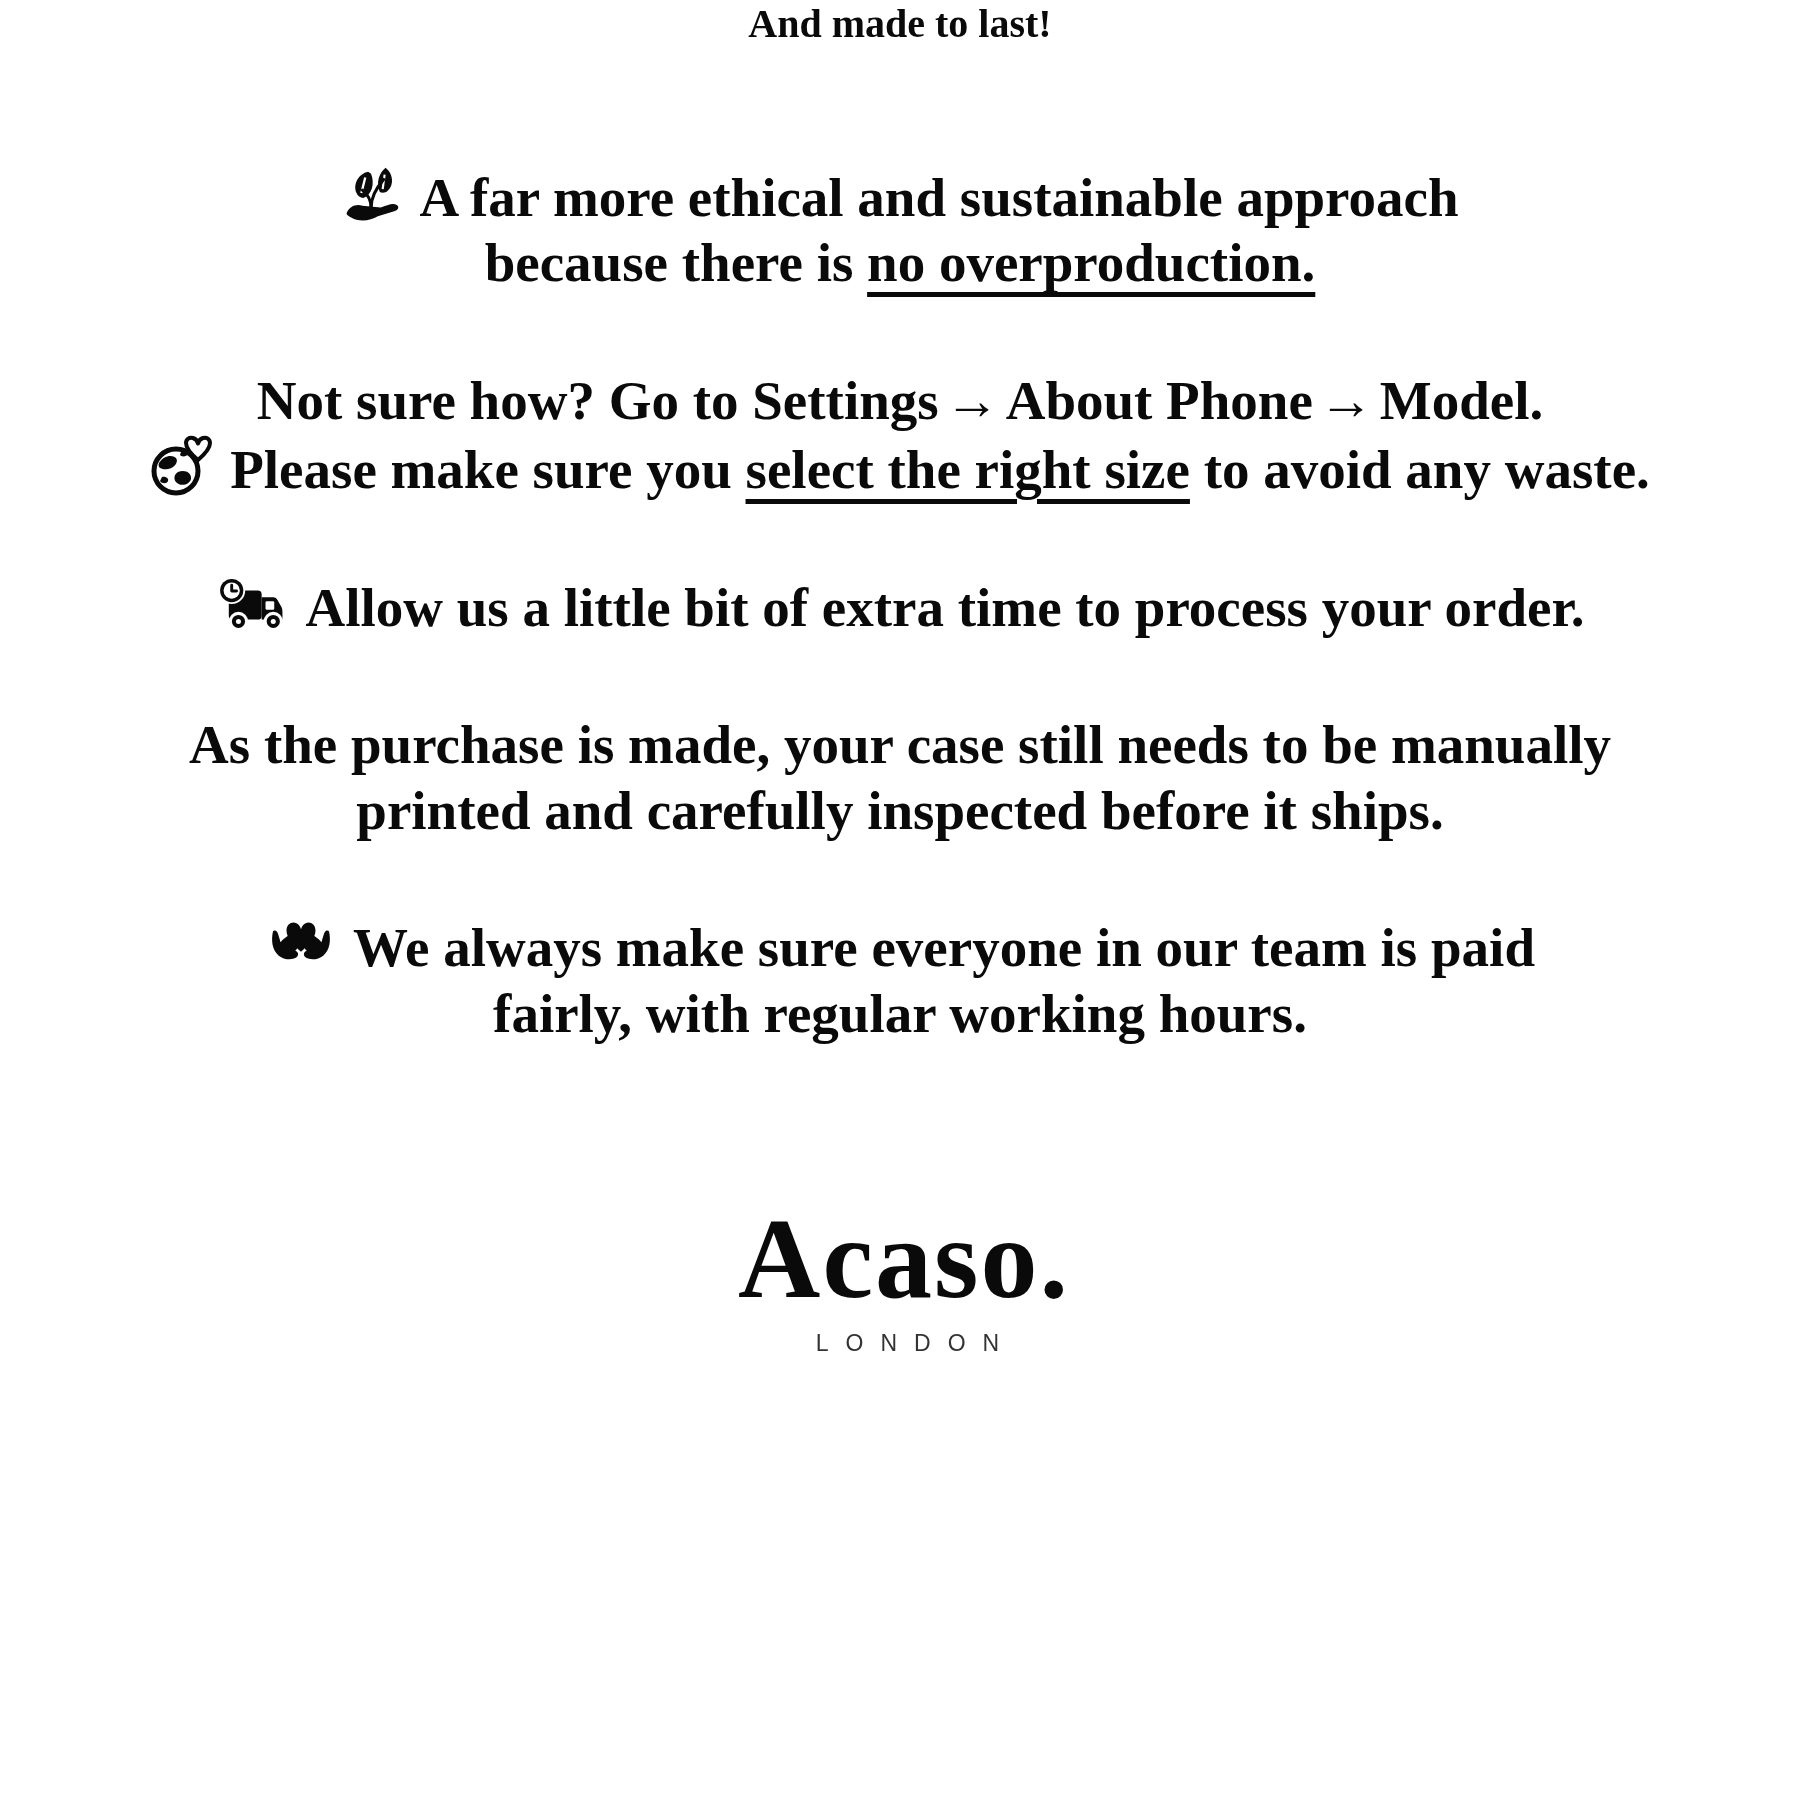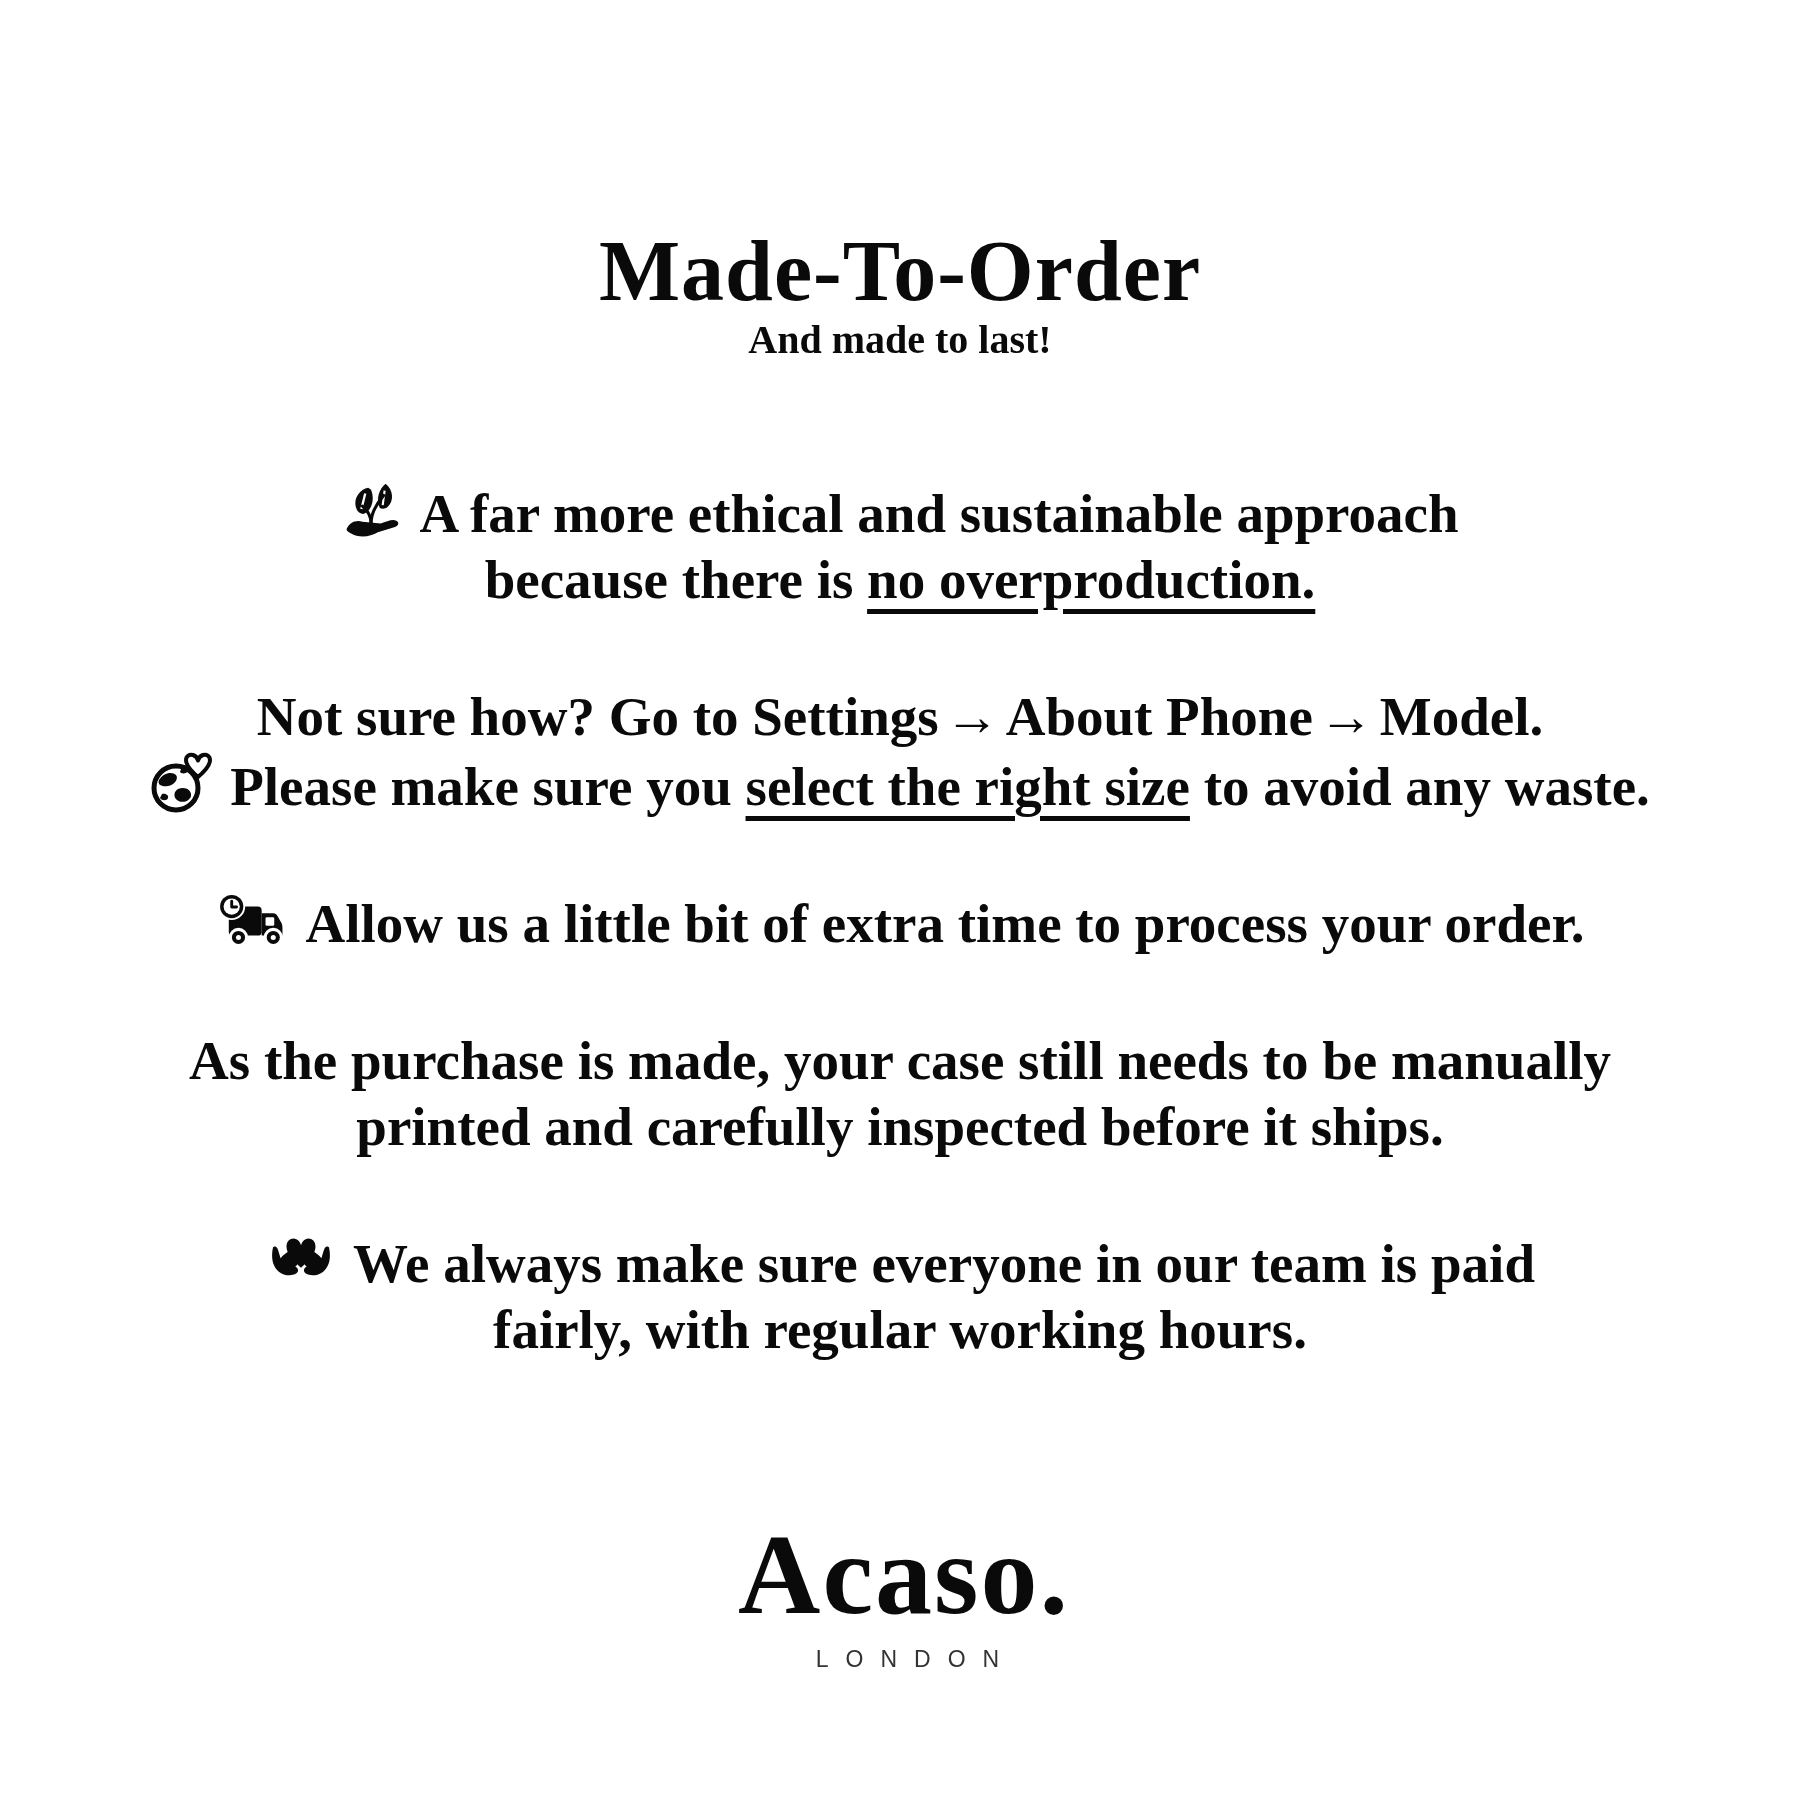--- a/index.html
+++ b/index.html
@@ -80,21 +80,20 @@
     color: #333333;
     letter-spacing: 17px;
     padding-left: 32px; 
   }
 </style>
 </head>
 <body>
 
 <div class="canvas">
 
-  <div class="title">Made-To-Order</div>
   <div class="subtitle">And made to last!</div>
 
   <div class="content">
 
     <div class="para">
       <div class="line">
         <span class="icon">
           <svg width="62" height="62" viewBox="0 0 64 64" aria-hidden="true">
             <path d="M27 9 C17 11 11 22 15 31 C16 34 19 36 22 36 C31 33 34 21 30 11 Z" fill="#0a0a0a"></path>
             <path d="M24 15 L20 31" stroke="#ffffff" stroke-width="2.4" fill="none"></path>

